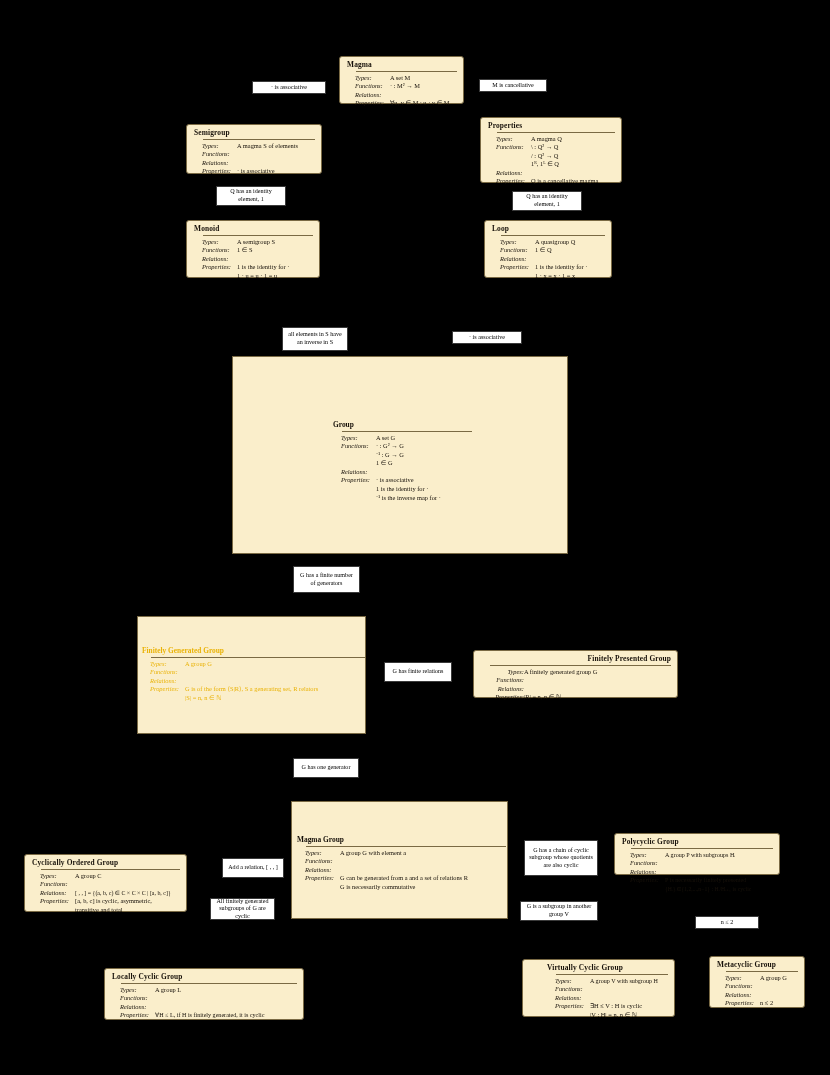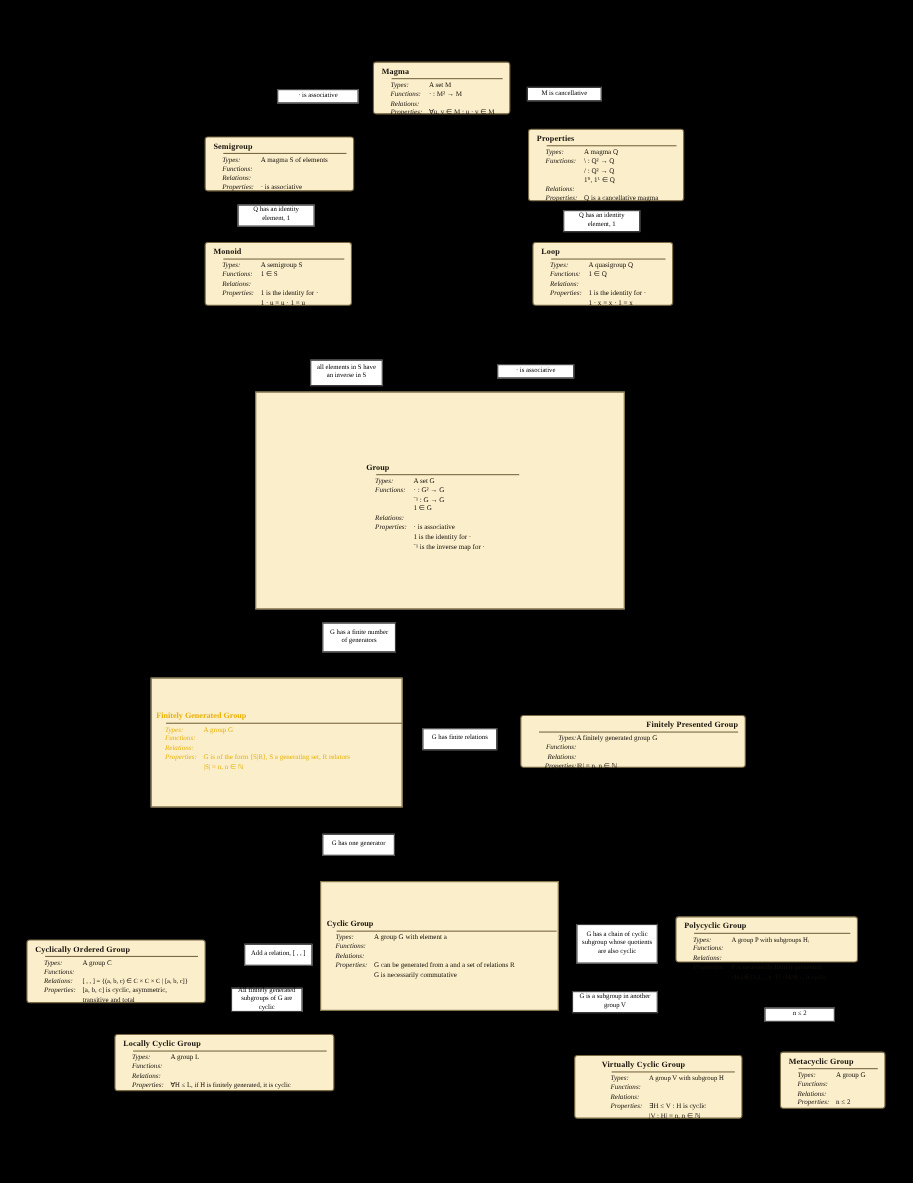--- a/index.html
+++ b/index.html
@@ -291,21 +291,21 @@
         <div class="val"></div>
       </div>
       <div class="row">
         <div class="lab">Properties:</div>
         <div class="val">|R| = n, n ∈ ℕ</div>
       </div>
     </div>
   </div>
 
   <div style="position:absolute;left:296px;top:835px;width:210px;height:56px;color:#17110a;">
-    <div class="title" style="font-weight:bold;font-size:7.4px;line-height:10px;padding-left:1px;">Cyclic Group</div>
+    <div class="title" style="font-weight:bold;font-size:7.4px;line-height:10px;padding-left:1px;">Magma Group</div>
     <div class="rule" style="height:1px;background:#7a6a44;margin:1px 0 1.5px 10px;"></div>
     <div class="rows">
       <div class="row">
         <div class="lab">Types:</div>
         <div class="val">A group G with element a</div>
       </div>
       <div class="row">
         <div class="lab">Functions:</div>
         <div class="val"></div>
       </div>
@@ -368,21 +368,21 @@
       <div class="row">
         <div class="lab">Properties:</div>
         <div>
           <div class="val" style="font-size:6.1px;">P is necessarily finitely presented</div>
           <div class="val" style="font-size:5.7px;">{Hᵢ}ᵢ∈{1,2,...,n−1} : Hᵢ/Hᵢ₊₁ is cyclic</div>
         </div>
       </div>
     </div>
   </div>
 
-  <div class="sbox" style="left:104px;top:940px;width:200px;height:52px;">
+  <div class="sbox" style="left:104px;top:968px;width:200px;height:52px;">
     <div class="title">Locally Cyclic Group</div>
     <div class="rule"></div>
     <div class="rows">
       <div class="row">
         <div class="lab">Types:</div>
         <div class="val">A group L</div>
       </div>
       <div class="row">
         <div class="lab">Functions:</div>
         <div class="val"></div>

